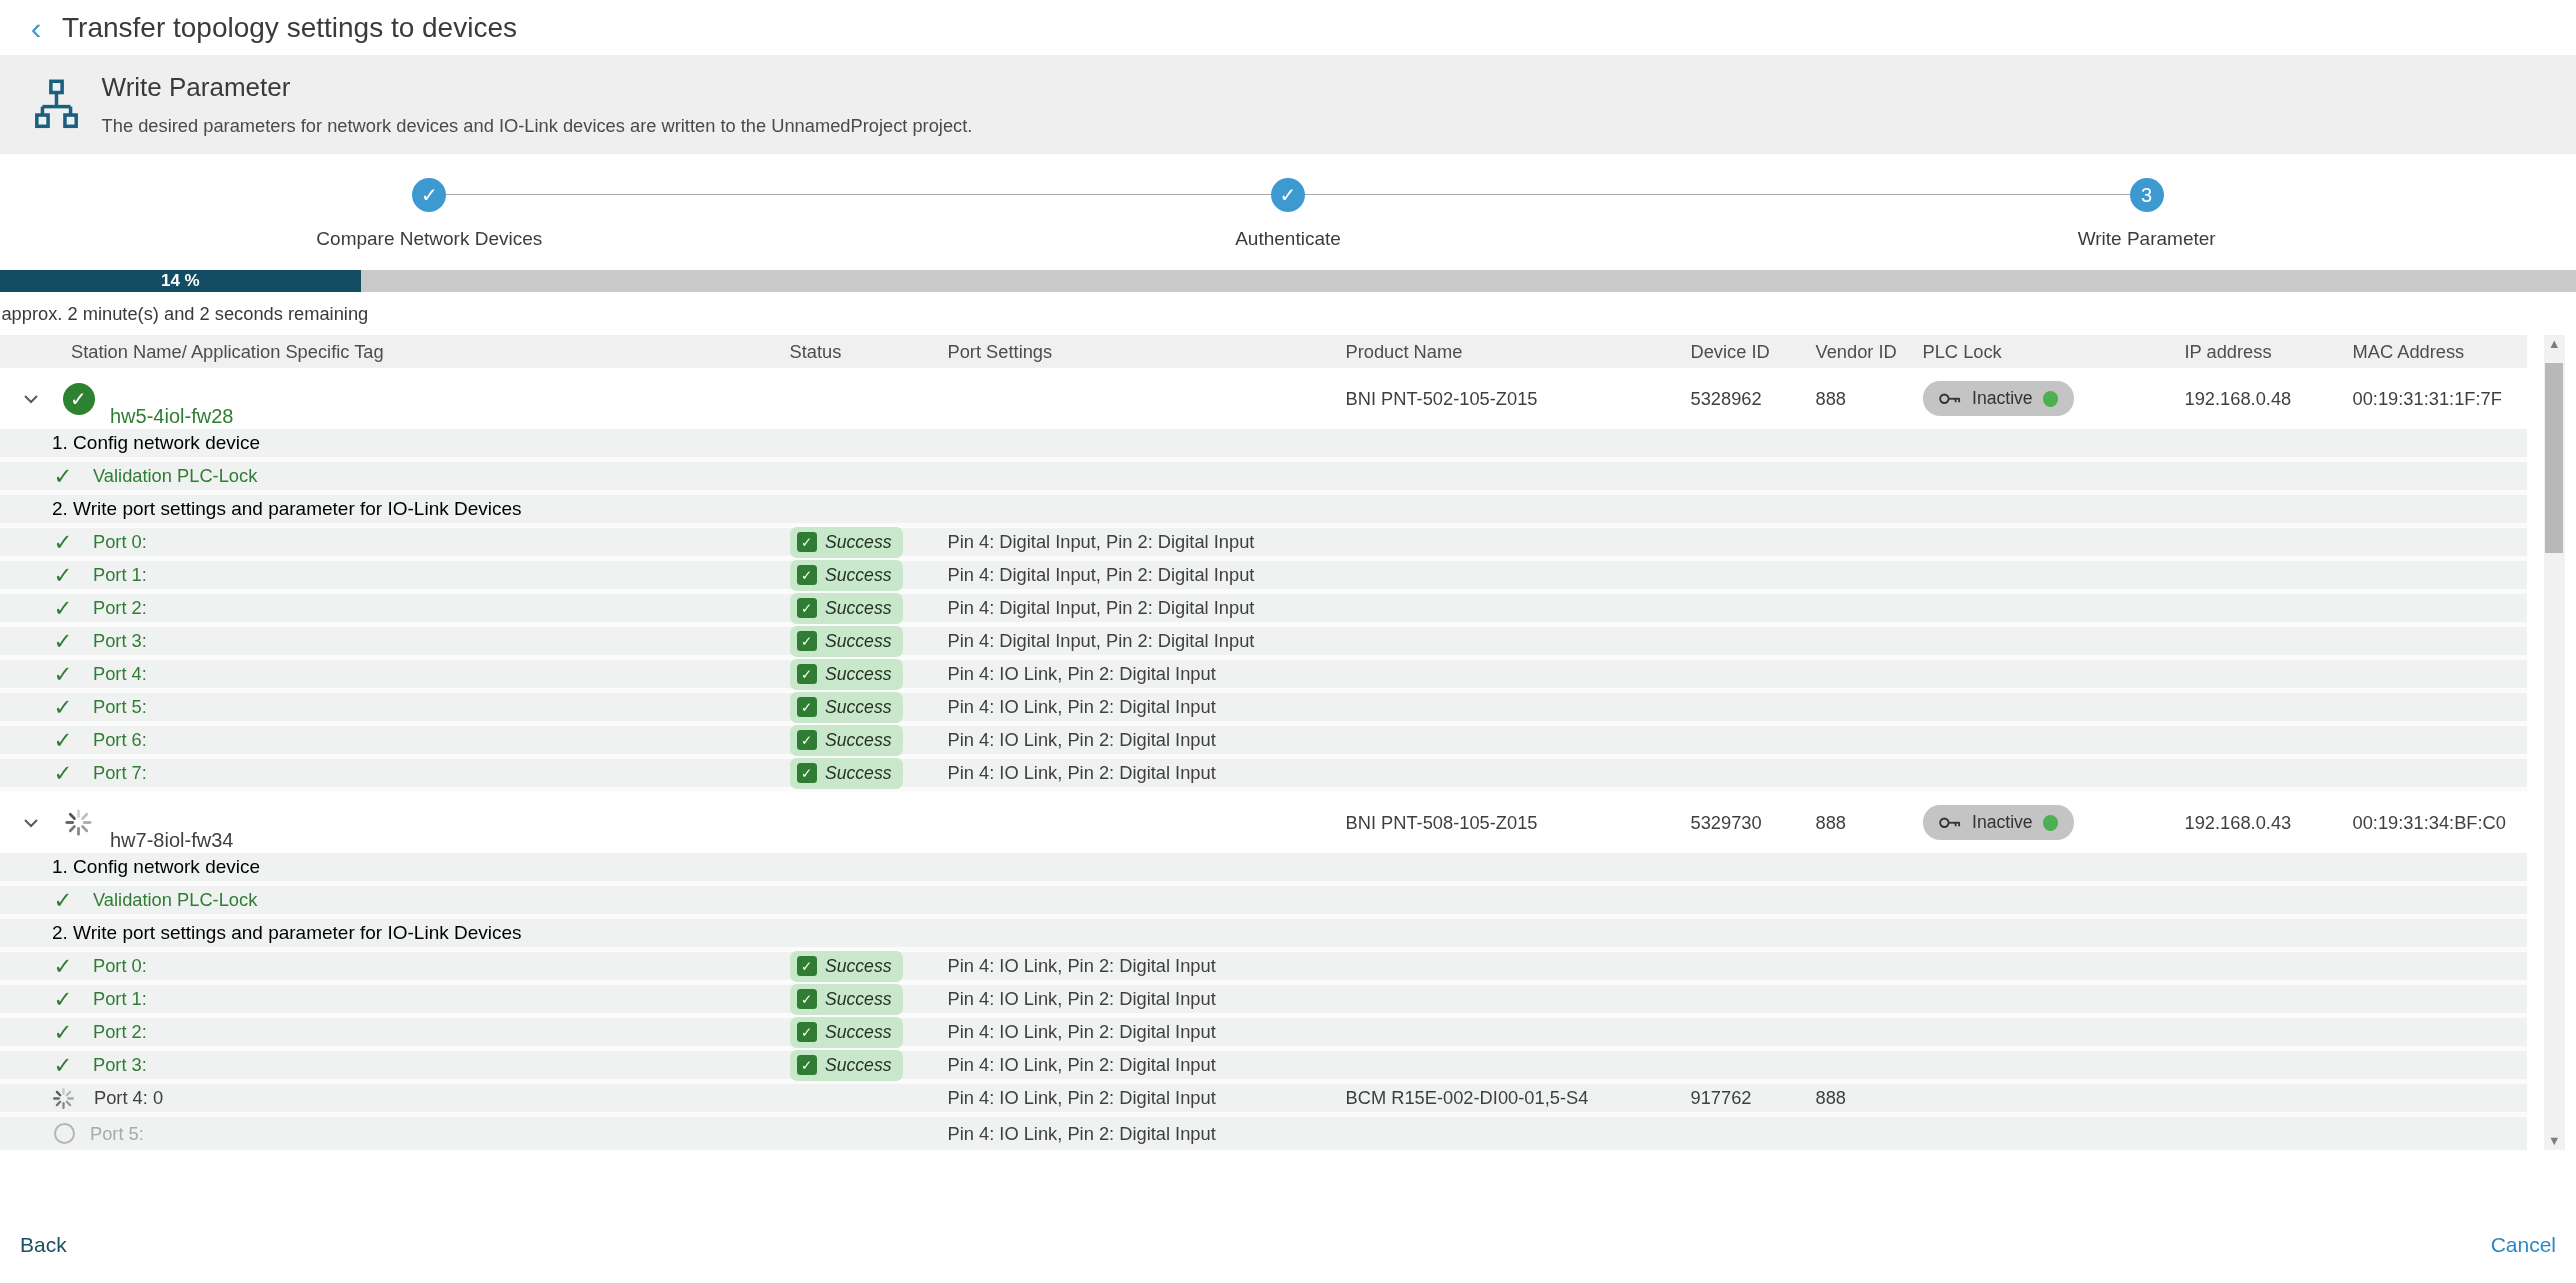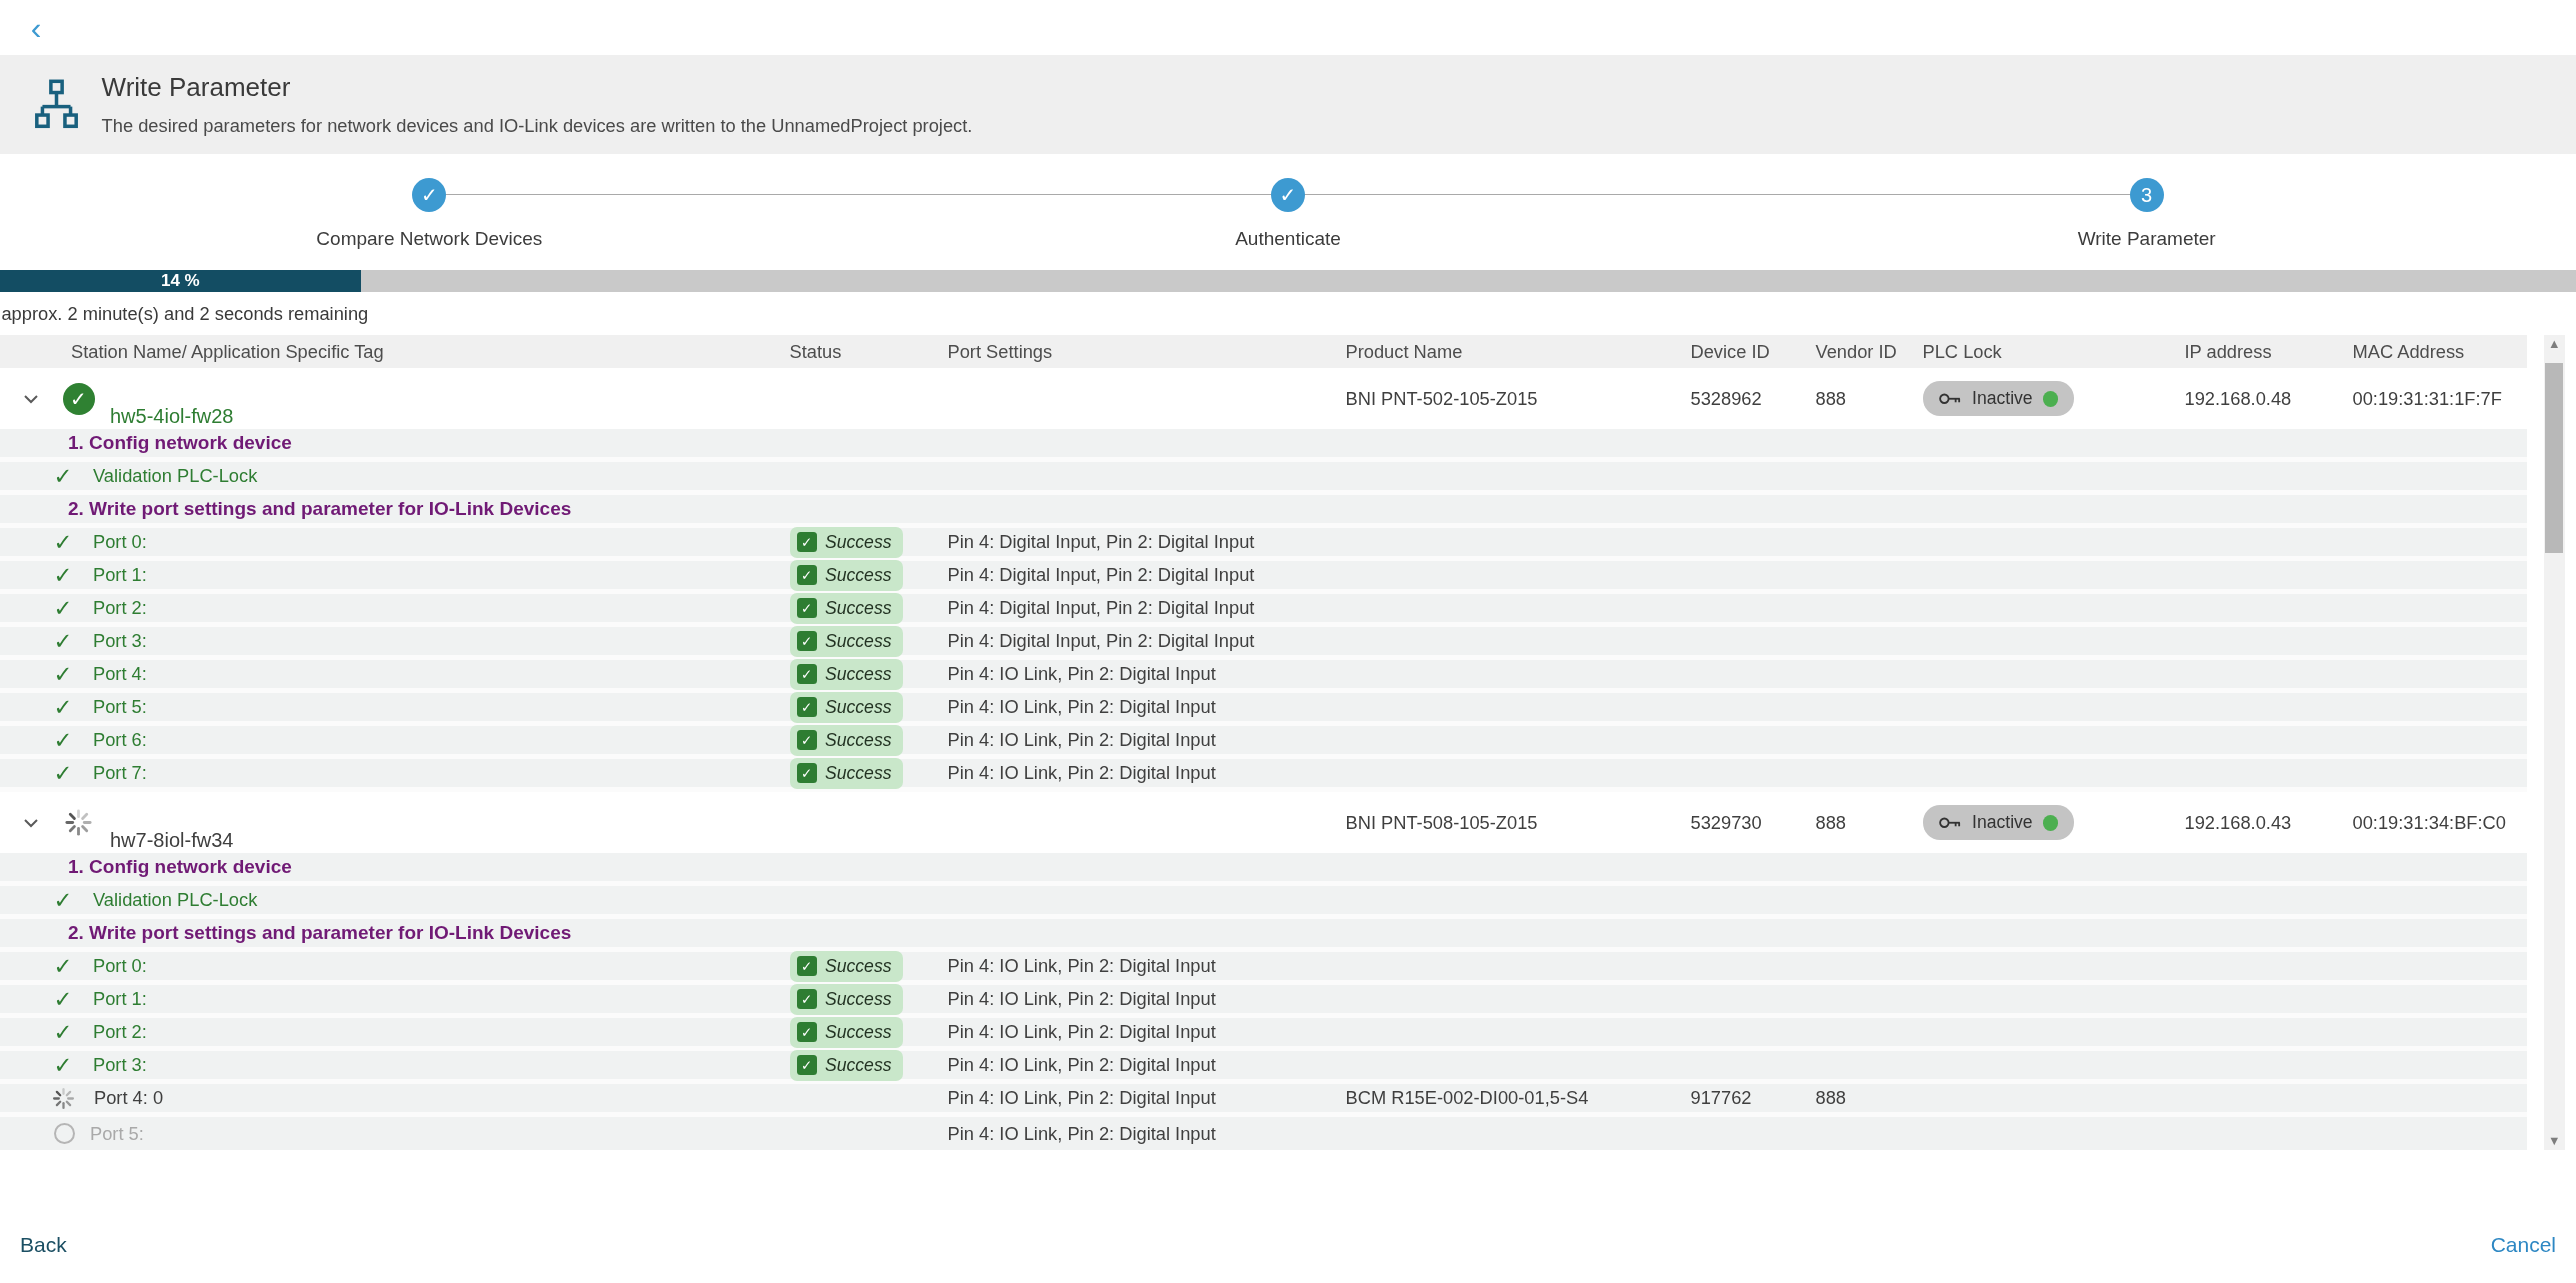--- a/index.html
+++ b/index.html
@@ -90,21 +90,21 @@
     background: #2f8132; color: #fff; font-size: 20px;
     display: flex; align-items: center; justify-content: center;
   }
   .check-green { color: #2e7d32; font-size: 22.6px; margin-right: 15.5px; margin-left: 45px; flex: 0 0 24px; }
   .pending-circle {
     width: 21px; height: 21px; border: 2.1px solid #b5b5b5; border-radius: 50%;
     margin-right: 15.5px; margin-left: 45px; flex: 0 0 21px;
   }
   .spin-wrap { margin-right: 15.5px; margin-left: 42px; flex: 0 0 28px; display:flex; }
 
-  .section-label { color: #701a75; font-weight: bold; font-size: 19px; padding-left: 68px; }
+  .section-label { color: #000000; font-weight: normal; font-size: 19px; padding-left: 52px; }
   .green-label { color: #2e7d32; font-size: 18.3px; }
   .dim-label { color: #a9a9a9; font-size: 18.3px; }
 
   .pill-success {
     display: inline-flex; align-items: center;
     background: #c9e7ca; border-radius: 7px;
     padding: 5px 11.3px 5px 7px;
   }
   .pill-check {
     width: 20px; height: 20px; background: #2e7d32; border-radius: 3.5px;
@@ -140,20 +140,21 @@
   }
   .footer a { font-size: 21px; text-decoration: none; cursor: pointer; }
   .back-link { color: #1b4f63; }
   .cancel-link { color: #2d87c3; }
 </style>
 </head>
 <body>
 
 <div class="topbar">
   <span class="back-chevron">‹</span>
+  <span class="page-title">Transfer topology settings to devices</span>
 </div>
 
 <div class="intro-band">
   <svg class="intro-icon" viewBox="0 0 64 78">
     <rect x="24" y="6" width="16" height="16" fill="none" stroke="#19607e" stroke-width="5"></rect>
     <line x1="32" y1="22" x2="32" y2="42" stroke="#19607e" stroke-width="5"></line>
     <line x1="12" y1="42" x2="52" y2="42" stroke="#19607e" stroke-width="5"></line>
     <line x1="12" y1="42" x2="12" y2="54" stroke="#19607e" stroke-width="5"></line>
     <line x1="52" y1="42" x2="52" y2="54" stroke="#19607e" stroke-width="5"></line>
     <rect x="4" y="54" width="16" height="16" fill="none" stroke="#19607e" stroke-width="5"></rect>

